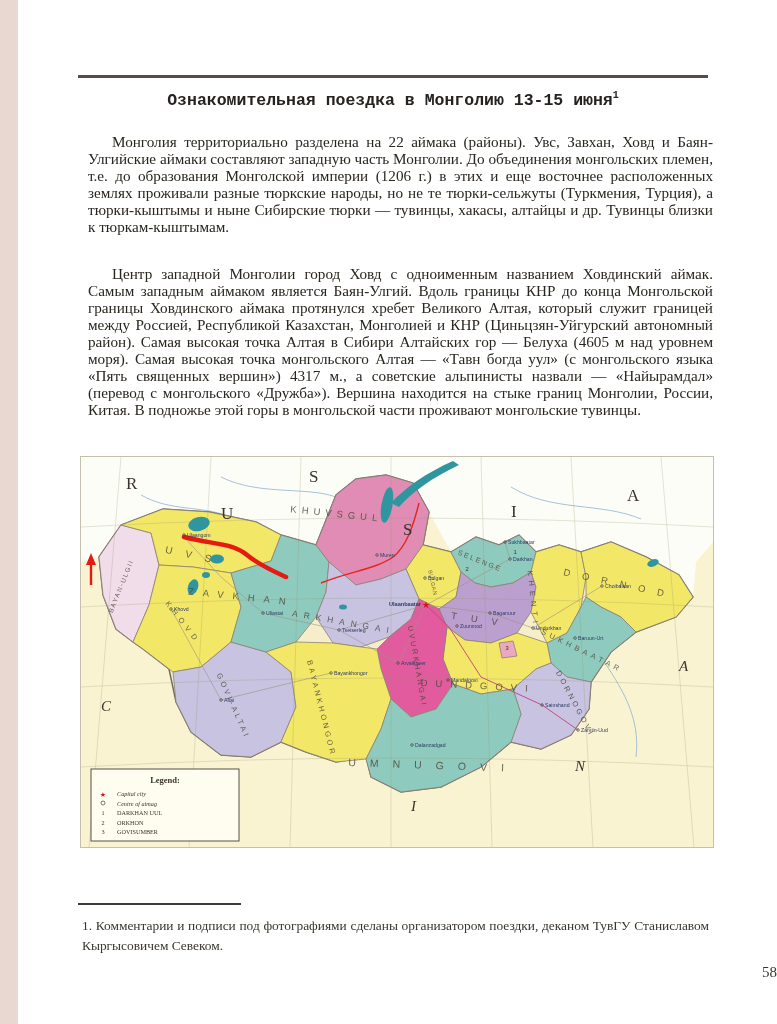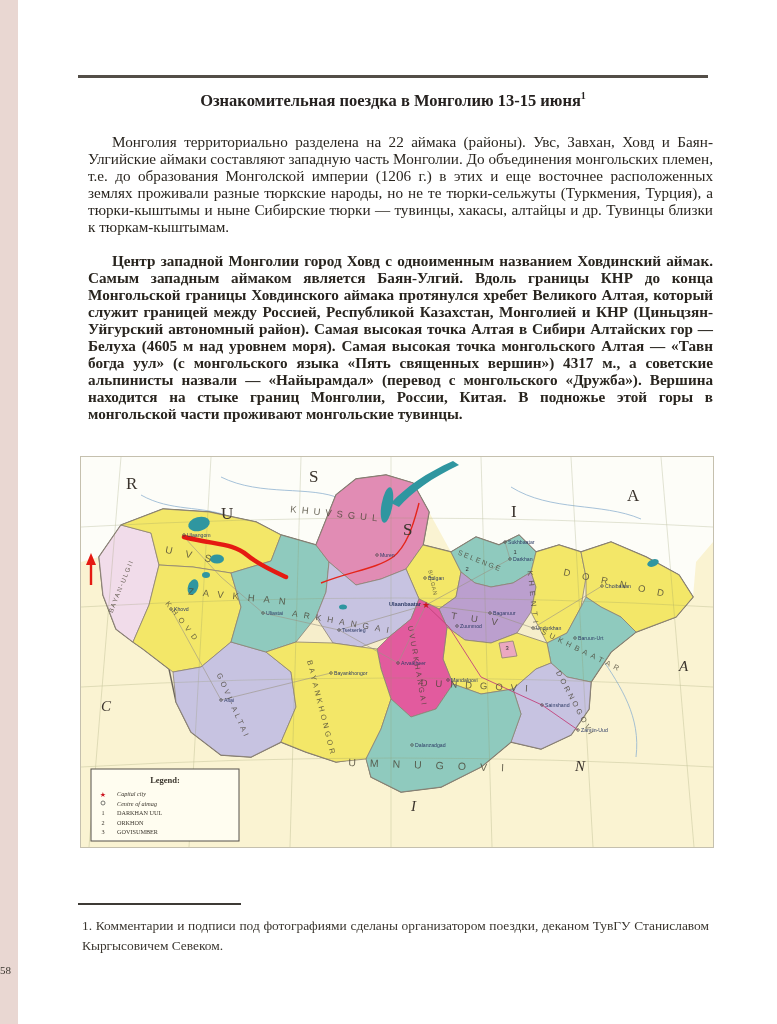--- a/index.html
+++ b/index.html
@@ -1,33 +1,33 @@
 <!DOCTYPE html>
 <html><head>
 <meta charset="utf-8">
 <style>
   html,body{margin:0;padding:0;}
   .page{position:relative;width:777px;height:1024px;background:#ffffff;overflow:hidden;
         font-family:"Liberation Serif", serif;color:#27241f;}
   .edge-strip{position:absolute;left:0;top:0;width:18px;height:1024px;background:#e9d7d2;}
   .top-rule{position:absolute;left:78px;top:75px;width:630px;height:3px;background:#534e47;}
   .doc-title{position:absolute;left:78px;top:90px;width:630px;text-align:center;
-             font-weight:bold;font-size:16.5px;color:#262220;}
+             font-weight:bold;font-size:16.5px;color:#262220;font-family:Liberation Mono, monospace;}
   .doc-title sup{font-size:10px;}
   .body-para{position:absolute;left:78px;width:625px;font-size:15.2px;line-height:17px;
              text-align:justify;text-indent:24px;margin:10px;color:#29251f;}
   #para-1{top:123px;}
-  #para-2{top:242px;font-weight:bold;}
+  #para-2{top:255px;}
   .map-wrap{position:absolute;left:80px;top:456px;width:632px;height:390px;
             border:1px solid #c5c0ae;background:#faf3d2;}
   .foot-rule{position:absolute;left:78px;top:903px;width:163px;height:2px;background:#3d3a35;}
   .footnote{position:absolute;left:78px;top:912px;width:627px;font-size:13.4px;
             line-height:19.5px;text-align:justify;margin:4px;color:#3a362f;}
-  .page-number{position:absolute;left:0;top:964px;width:777px;text-align:left;
-               font-size:11px;color:#3a362f;}
+  .page-number{position:absolute;left:0;top:964px;width:777px;text-align:right;
+               font-size:15px;color:#3a362f;}
   svg text{font-family:"Liberation Sans", sans-serif;}
   .serif-txt{font-family:"Liberation Serif", serif;}
 </style>
 </head>
 <body>
 
 <div class="page">
   <div class="edge-strip"></div>
   <div class="top-rule"></div>
 

